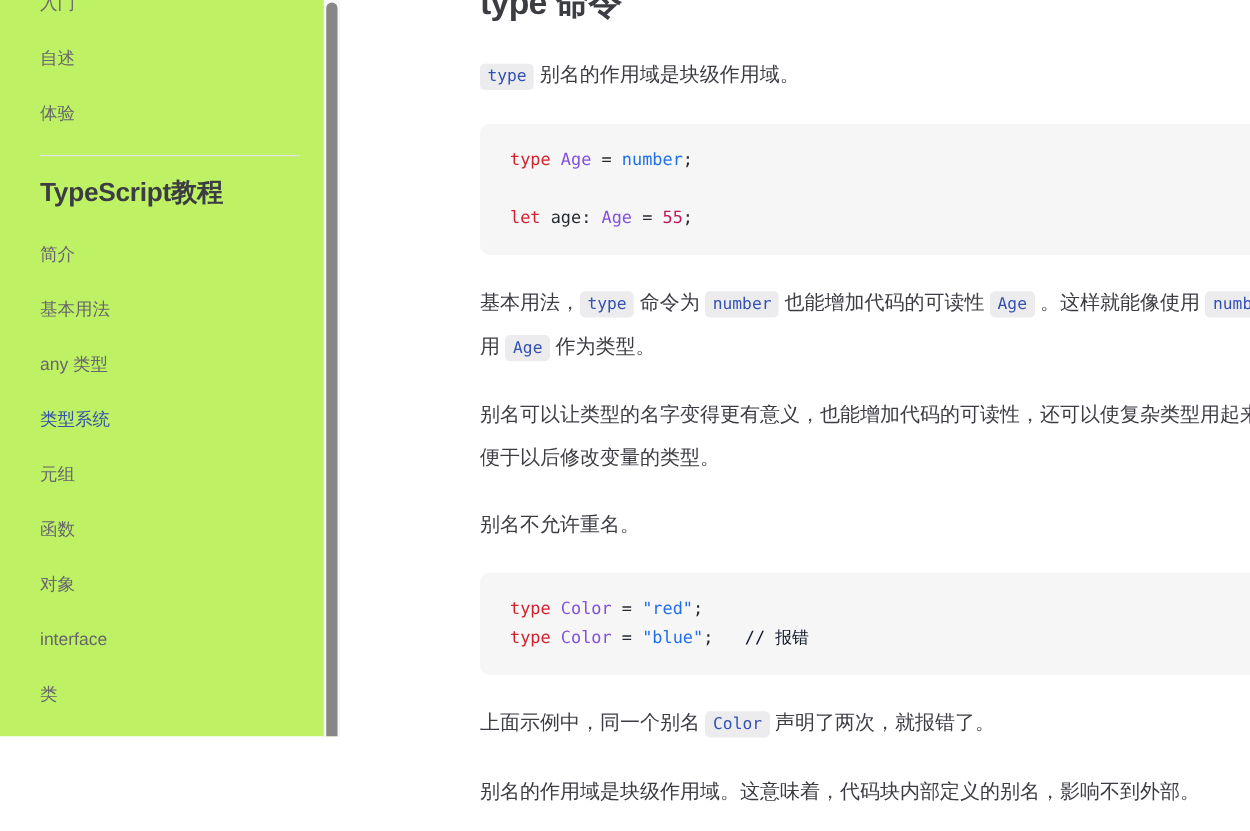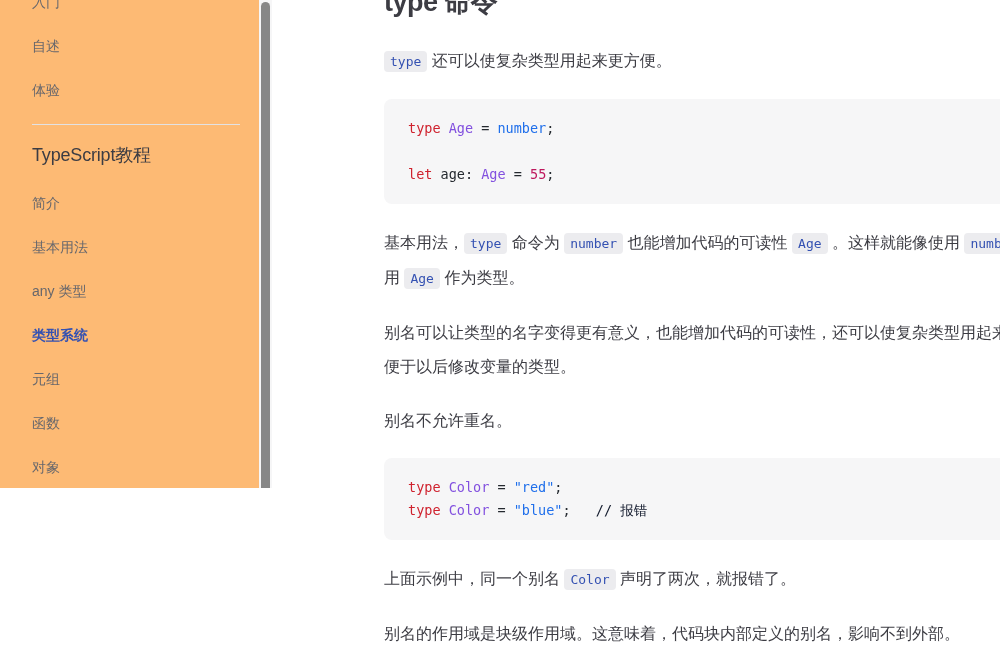--- a/index.html
+++ b/index.html
@@ -20,22 +20,22 @@
     height: 665px;
     display: flex;
     overflow: hidden;
   }
 
   
   .sidebar {
     position: relative;
     width: 272px;
     min-width: 272px;
-    height: 488px;
-    background: #fdba74;
+    height: 589px;
+    background: #bef264;
     overflow: hidden;
     box-sizing: border-box;
   }
   .sidebar-inner {
     padding: 0 32px 0 32px;
     position: relative;
     top: -8px;
   }
   .nav-group {
     padding: 0;
@@ -49,31 +49,31 @@
     margin: 0 0 12px 0;
     text-decoration: none;
     cursor: pointer;
     white-space: nowrap;
   }
   .nav-item.first-clipped {
     margin-top: -6px;
   }
   .nav-item.active {
     color: #3451b2;
-    font-weight: 700;
+    font-weight: 400;
   }
   .nav-divider {
     height: 1px;
     background: #e2e2e3;
     margin: 18px 0 20px 0;
   }
   .nav-title {
-    font-size: 18px;
+    font-size: 21px;
     line-height: 20px;
-    font-weight: normal;
+    font-weight: bold;
     color: #3c3c43;
     margin: 0 0 22px 0;
     letter-spacing: -0.01em;
   }
 
   
   .sb-track {
     position: absolute;
     top: 0;
     left: 259px;
@@ -198,21 +198,21 @@
     <div class="sb-track"></div>
     <div class="sb-thumb"></div>
   </aside>
   <div class="sb-edge"></div>
 
   <main class="content">
     <article class="doc">
 
       <h1 class="doc-title">type 命令</h1>
 
-      <p class="doc-p"><code class="inline">type</code><span> 还可以使复杂类型用起来更方便。</span></p>
+      <p class="doc-p"><code class="inline">type</code><span> 别名的作用域是块级作用域。</span></p>
 
       <div class="codeblock">
         <pre id="code1"><span class="tok-kw">type</span><span class="tok-pun"> </span><span class="tok-type">Age</span><span class="tok-pun"> </span><span class="tok-pun">=</span><span class="tok-pun"> </span><span class="tok-lit">number</span><span class="tok-pun">;</span>
 
 <span class="tok-kw">let</span><span class="tok-var"> age</span><span class="tok-pun">:</span><span class="tok-pun"> </span><span class="tok-type">Age</span><span class="tok-pun"> </span><span class="tok-pun">=</span><span class="tok-pun"> </span><span class="tok-num">55</span><span class="tok-pun">;</span></pre>
       </div>
 
       <p class="doc-p wide"><span>基本用法，</span><code class="inline">type</code><span> 命令为 </span><code class="inline">number</code><span> 也能增加代码的可读性 </span><code class="inline">Age</code><span> 。这样就能像使用 </span><code class="inline">number</code><br><span>用 </span><code class="inline">Age</code><span> 作为类型。</span></p>
 
       <p class="doc-p wrap2">别名可以让类型的名字变得更有意义，也能增加代码的可读性，还可以使复杂类型用起来更方便，便于以后修改变量的类型。</p>

